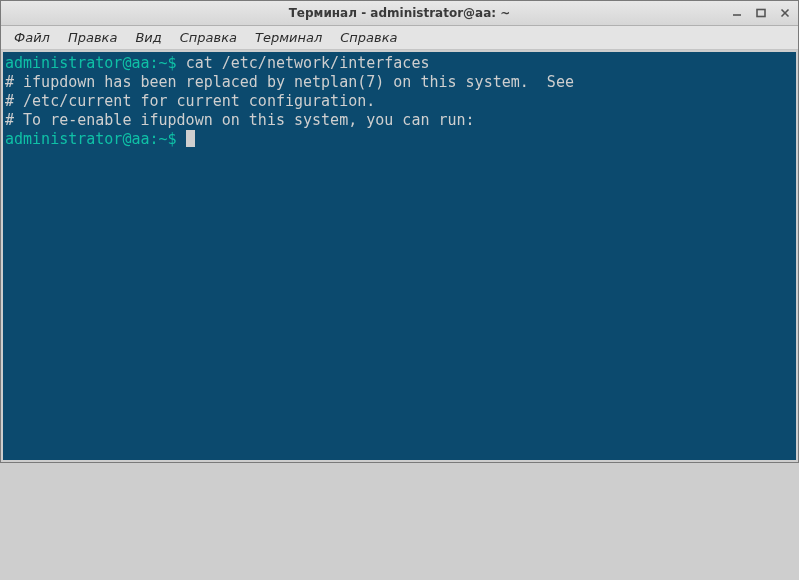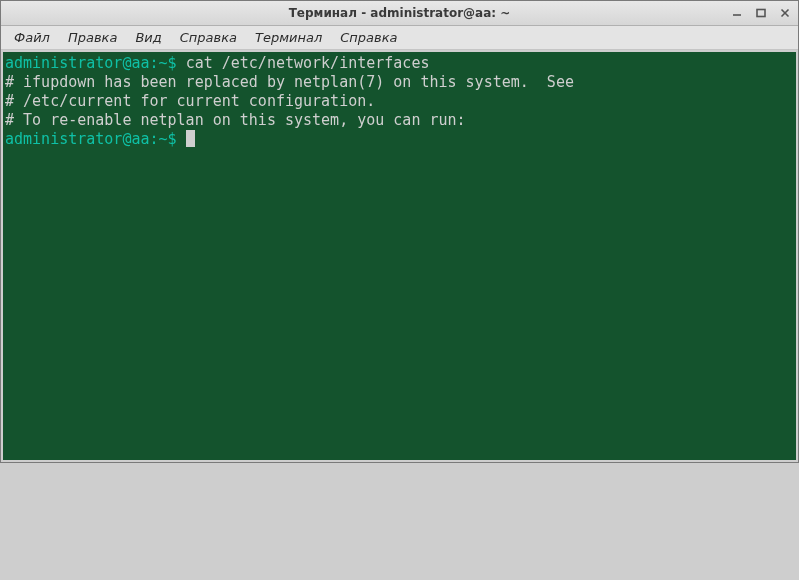--- a/index.html
+++ b/index.html
@@ -146,21 +146,21 @@
 
   <div class="menubar">
     <div class="menu-item">Файл</div>
     <div class="menu-item">Правка</div>
     <div class="menu-item">Вид</div>
     <div class="menu-item">Справка</div>
     <div class="menu-item">Терминал</div>
     <div class="menu-item">Справка</div>
   </div>
 
-  <div class="terminal" style="background: #14532d;">
+  <div class="terminal" style="background: #0c4a6e;">
     <div class="term-line"><span class="p-green" style="color: rgb(15, 192, 166);">administrator@aa:~$</span> <span class="cmd-text">cat /etc/network/interfaces</span></div>
     <div class="term-line out-text"># ifupdown has been replaced by netplan(7) on this system.  See</div>
     <div class="term-line out-text"># /etc/current for current configuration.</div>
-    <div class="term-line out-text"># To re-enable netplan on this system, you can run:</div>
+    <div class="term-line out-text"># To re-enable ifupdown on this system, you can run:</div>
     <div class="term-line"><span class="p-green" style="color: rgb(15, 192, 166);">administrator@aa:~$</span> <span class="cursor-block"></span></div>
   </div>
 
 </div>
 
 </body></html>

